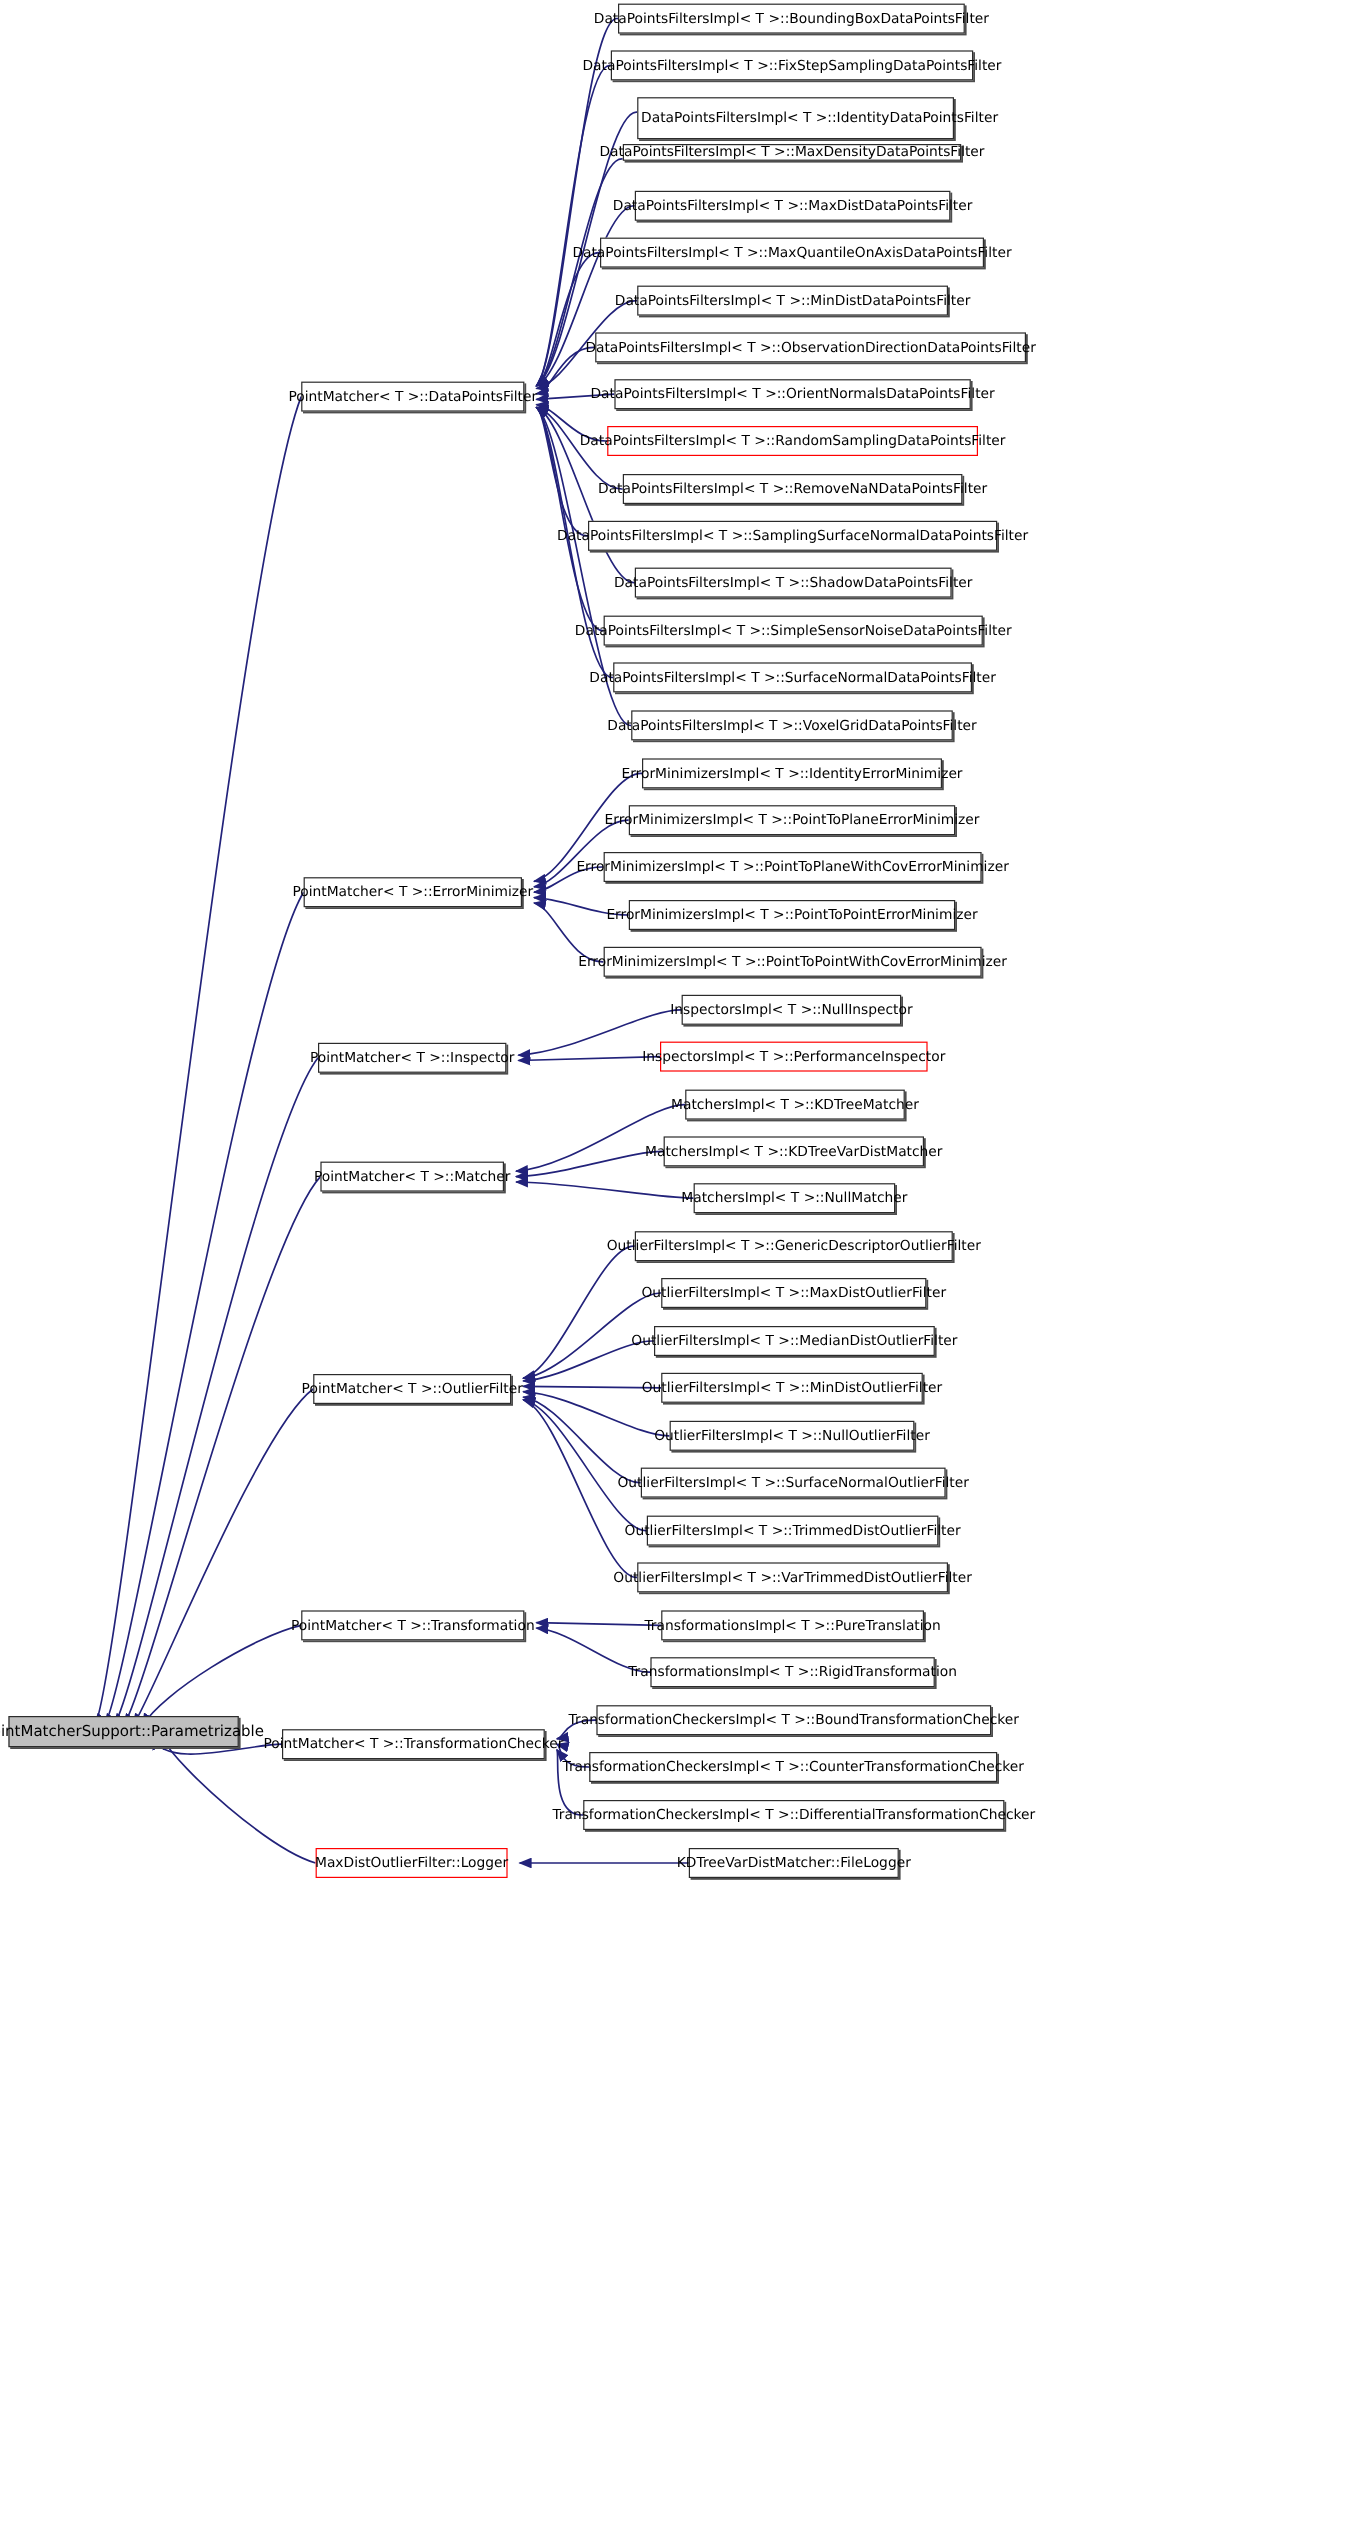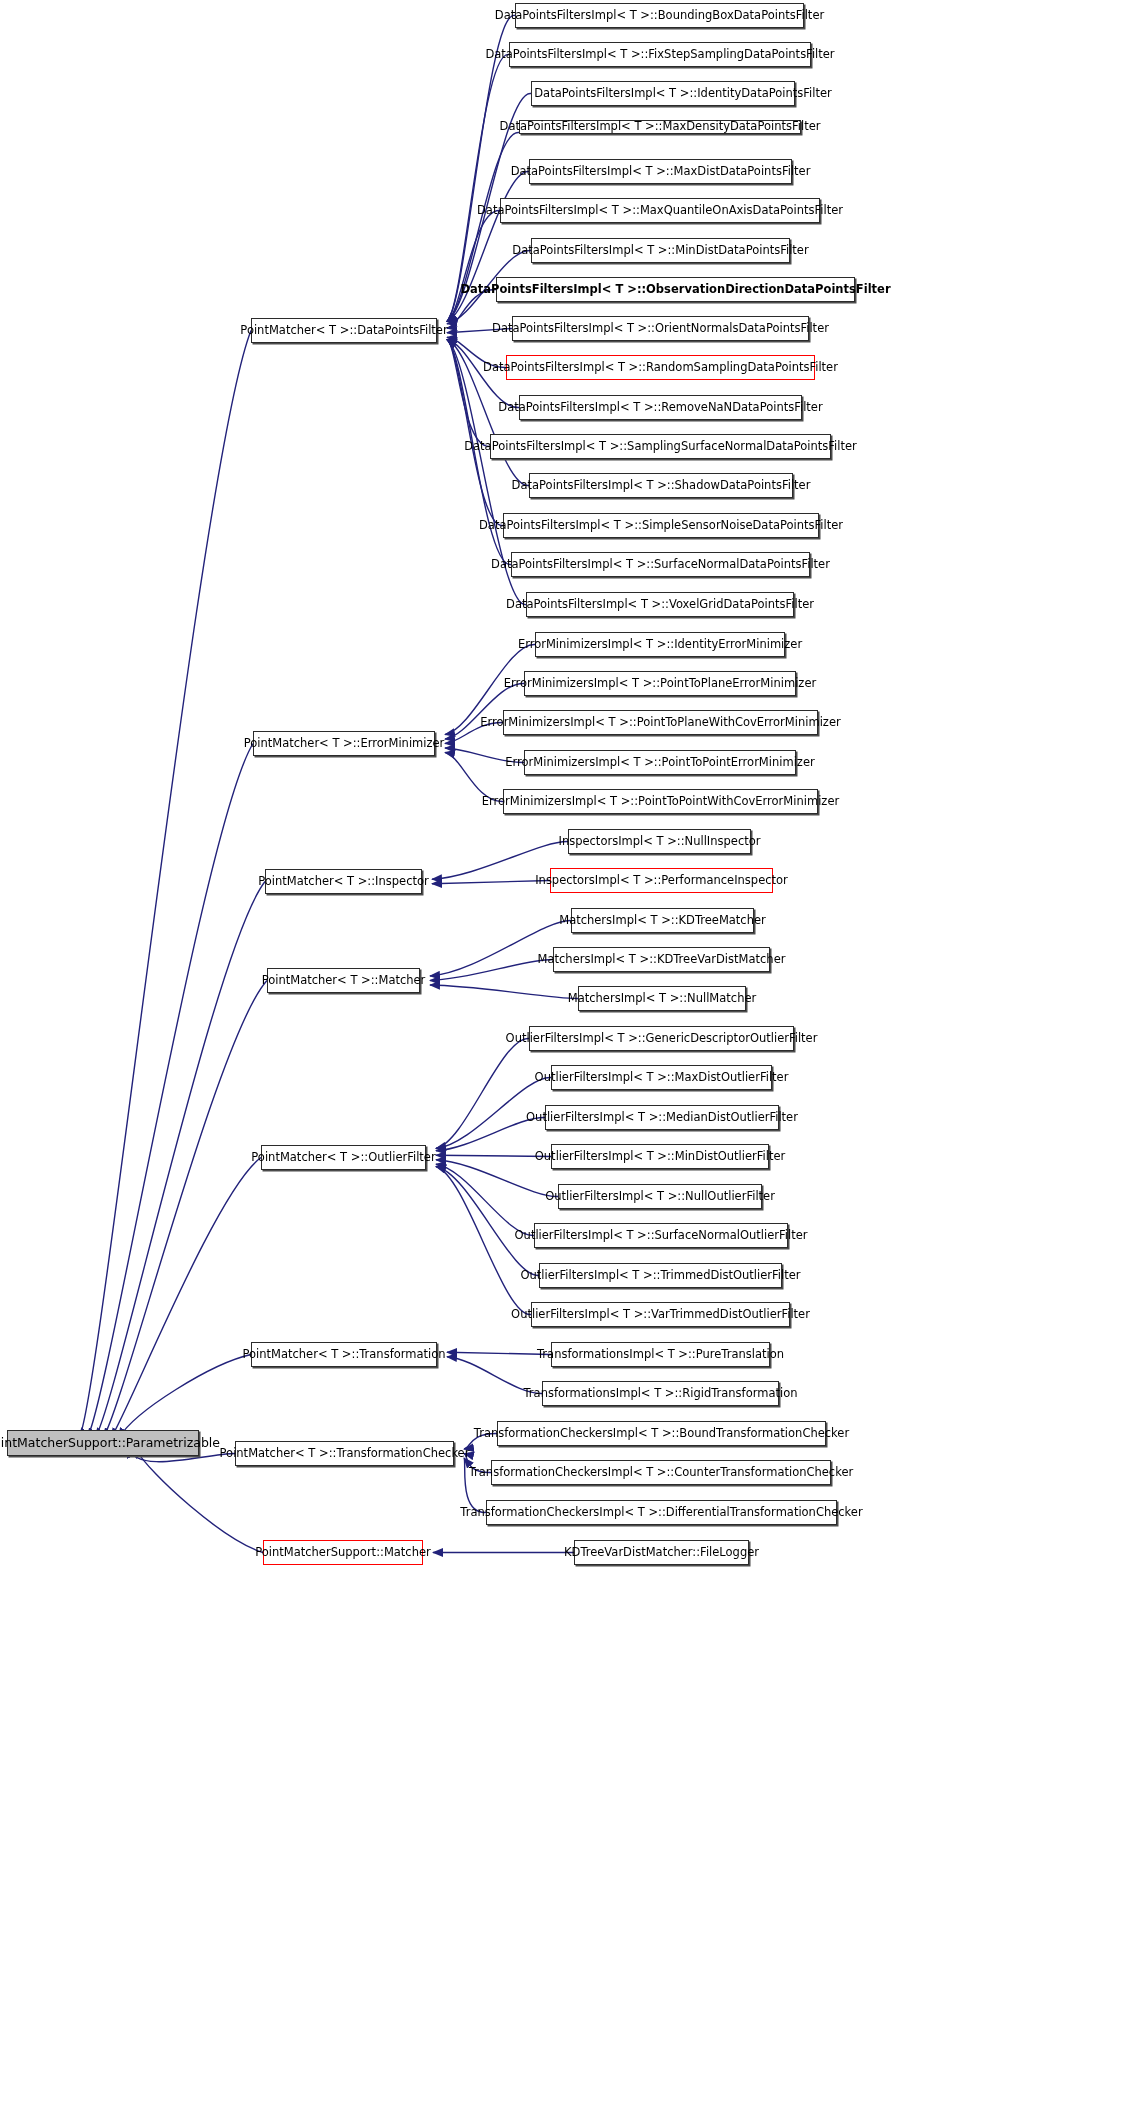--- a/index.html
+++ b/index.html
@@ -81,36 +81,36 @@
       </div>
       <div class="node" style="left: 251px; top: 318px; width: 186px; height: 25px;">
         <span class="lbl">PointMatcher&lt; T &gt;::DataPointsFilter</span>
       </div>
       <div class="node" style="left: 515px; top: 3px; width: 289px; height: 25px;">
         <span class="lbl">DataPointsFiltersImpl&lt; T &gt;::BoundingBoxDataPointsFilter</span>
       </div>
       <div class="node" style="left: 509px; top: 42px; width: 302px; height: 25px;">
         <span class="lbl">DataPointsFiltersImpl&lt; T &gt;::FixStepSamplingDataPointsFilter</span>
       </div>
-      <div class="node" style="left: 531px; top: 81px; width: 264px; height: 25px; padding-left: 40px;">
+      <div class="node" style="left: 531px; top: 81px; width: 264px; height: 35px; padding-left: 40px;">
         <span class="lbl">DataPointsFiltersImpl&lt; T &gt;::IdentityDataPointsFilter</span>
       </div>
       <div class="node" style="left: 519px; top: 120px; width: 282px; height: 14px;">
         <span class="lbl">DataPointsFiltersImpl&lt; T &gt;::MaxDensityDataPointsFilter</span>
       </div>
       <div class="node" style="left: 529px; top: 159px; width: 263px; height: 25px;">
         <span class="lbl">DataPointsFiltersImpl&lt; T &gt;::MaxDistDataPointsFilter</span>
       </div>
       <div class="node" style="left: 500px; top: 198px; width: 320px; height: 25px;">
         <span class="lbl">DataPointsFiltersImpl&lt; T &gt;::MaxQuantileOnAxisDataPointsFilter</span>
       </div>
       <div class="node" style="left: 531px; top: 238px; width: 259px; height: 25px;">
         <span class="lbl">DataPointsFiltersImpl&lt; T &gt;::MinDistDataPointsFilter</span>
       </div>
-      <div class="node" style="left: 496px; top: 277px; width: 359px; height: 25px; font-weight: bold;">
+      <div class="node" style="left: 496px; top: 277px; width: 359px; height: 25px;">
         <span class="lbl">DataPointsFiltersImpl&lt; T &gt;::ObservationDirectionDataPointsFilter</span>
       </div>
       <div class="node" style="left: 512px; top: 316px; width: 297px; height: 25px;">
         <span class="lbl">DataPointsFiltersImpl&lt; T &gt;::OrientNormalsDataPointsFilter</span>
       </div>
       <div class="node redbox" style="left: 506px; top: 355px; width: 309px; height: 25px;">
         <span class="lbl">DataPointsFiltersImpl&lt; T &gt;::RandomSamplingDataPointsFilter</span>
       </div>
       <div class="node" style="left: 519px; top: 395px; width: 283px; height: 25px;">
         <span class="lbl">DataPointsFiltersImpl&lt; T &gt;::RemoveNaNDataPointsFilter</span>
@@ -211,19 +211,19 @@
       <div class="node" style="left: 497px; top: 1421px; width: 329px; height: 25px;">
         <span class="lbl">TransformationCheckersImpl&lt; T &gt;::BoundTransformationChecker</span>
       </div>
       <div class="node" style="left: 491px; top: 1460px; width: 340px; height: 25px;">
         <span class="lbl">TransformationCheckersImpl&lt; T &gt;::CounterTransformationChecker</span>
       </div>
       <div class="node" style="left: 486px; top: 1500px; width: 351px; height: 25px;">
         <span class="lbl">TransformationCheckersImpl&lt; T &gt;::DifferentialTransformationChecker</span>
       </div>
       <div class="node redbox" style="left: 263px; top: 1540px; width: 160px; height: 25px;">
-        <span class="lbl">PointMatcherSupport::Matcher</span>
+        <span class="lbl">MaxDistOutlierFilter::Logger</span>
       </div>
       <div class="node" style="left: 574px; top: 1540px; width: 175px; height: 25px;">
         <span class="lbl">KDTreeVarDistMatcher::FileLogger</span>
       </div>
     </div>
 </div>
 
 </body></html>

